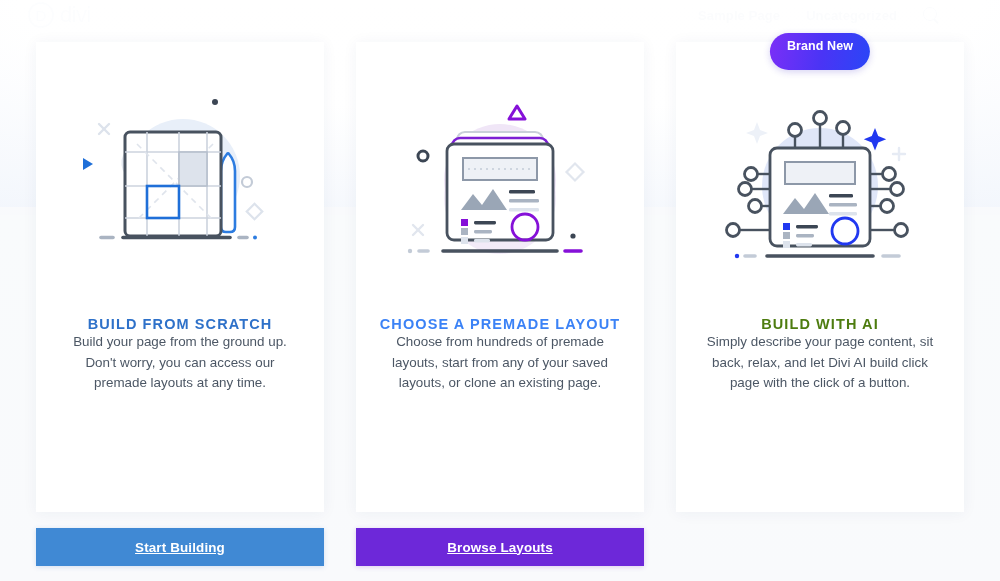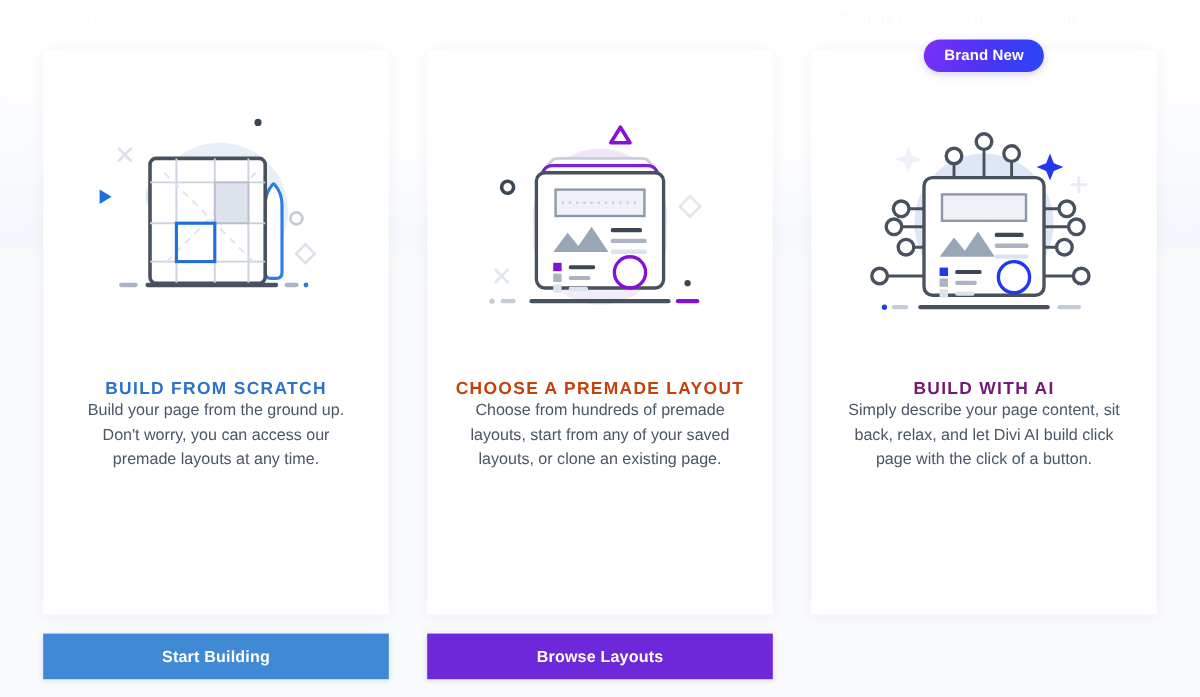--- a/index.html
+++ b/index.html
@@ -125,21 +125,21 @@
     flex-direction: column;
     align-items: center;
     box-shadow: 0 1px 14px rgba(40, 60, 110, .055);
   }
 
   .badge {
     position: absolute;
     top: -9px;
     left: 50%;
     transform: translateX(-50%);
-    padding: 6px 17px 7px;
+    padding: 6px 17px 17px;
     border-radius: 20px;
     background: linear-gradient(100deg, #7b2ff7 0%, #4b34f5 52%, #2a46f7 100%);
     color: #ffffff;
     font-size: 12.5px;
     font-weight: 700;
     letter-spacing: .1px;
     white-space: nowrap;
     z-index: 6;
     box-shadow: 0 2px 7px rgba(70, 50, 200, .22);
   }
@@ -175,20 +175,21 @@
     display: flex;
     align-items: center;
     justify-content: center;
     color: #ffffff;
     font-size: 13.4px;
     font-weight: 600;
     letter-spacing: .15px;
     cursor: pointer;
     border: 0;
     font-family: inherit;
+    text-decoration: underline;
   }
   .cta-1 { background: #4089d4; box-shadow: 0 1px 5px rgba(40,100,190,.18); }
   .cta-2 { background: #6d28d9; box-shadow: 0 1px 5px rgba(110,30,190,.20); }
   .cta-3 { background: #2138f0; box-shadow: 0 1px 5px rgba(25,45,230,.22); }
 </style>
 </head>
 <body>
 
 <div id="bg-page">
   <div id="bg-sheen"></div>
@@ -302,21 +303,21 @@
           <path d="M122 12 l8 13 h-16 z" fill="none" stroke="#8510d8" stroke-width="3" stroke-linejoin="round"></path>
           <circle cx="28" cy="62" r="5" fill="none" stroke="#3c4654" stroke-width="3"></circle>
           <g stroke="#e1e6ee" stroke-width="2.4" stroke-linecap="round">
             <line x1="18" y1="131" x2="28" y2="141"></line>
             <line x1="28" y1="131" x2="18" y2="141"></line>
           </g>
           <rect x="174" y="72" width="12" height="12" fill="none" stroke="#e1e6ee" stroke-width="2.2" transform="rotate(45 180 78)"></rect>
           <circle cx="178" cy="142" r="2.6" fill="#3c4654"></circle>
         </svg>
       </div>
-      <div class="card-title" style="color:#c2410c">CHOOSE A PREMADE LAYOUT</div>
+      <div class="card-title" style="color:#3b82f6">CHOOSE A PREMADE LAYOUT</div>
       <div class="card-desc">Choose from hundreds of premade layouts, start from any of your saved layouts, or clone an existing page.</div>
     </div>
     <button class="cta cta-2">Browse Layouts</button>
   </div>
 
   <div class="card-wrap">
     <div class="badge">Brand New</div>
     <div class="card">
       <div class="illus">
         <svg width="210" height="180" viewBox="0 0 210 180" xmlns="http://www.w3.org/2000/svg">
@@ -377,18 +378,18 @@
           <line x1="168" y1="162" x2="184" y2="162" stroke="#c3cbd7" stroke-width="3.6" stroke-linecap="round"></line>
 
           <path d="M42 28 l3 8 l8 3 l-8 3 l-3 8 l-3 -8 l-8 -3 l8 -3 z" fill="#edf1f8"></path>
           <path d="M160 34 l3.2 8 l8 3.2 l-8 3.2 l-3.2 8 l-3.2 -8 l-8 -3.2 l8 -3.2 z" fill="#2138f0"></path>
           <g stroke="#e6ebf4" stroke-width="2.4" stroke-linecap="round">
             <line x1="184" y1="54" x2="184" y2="66"></line>
             <line x1="178" y1="60" x2="190" y2="60"></line>
           </g>
         </svg>
       </div>
-      <div class="card-title" style="color:#701a75">BUILD WITH AI</div>
+      <div class="card-title" style="color:#4d7c0f">BUILD WITH AI</div>
       <div class="card-desc">Simply describe your page content, sit back, relax, and let Divi AI build click page with the click of a button.</div>
     </div>
   </div>
 
 </div>
 
 </body></html>

